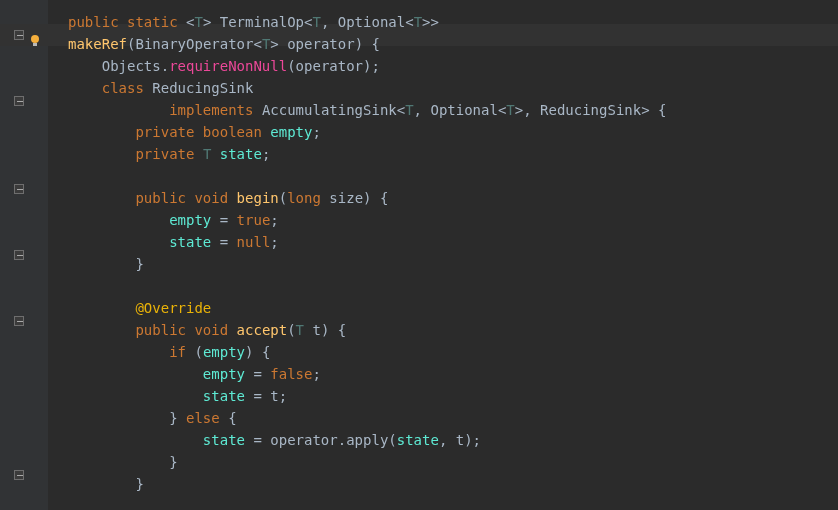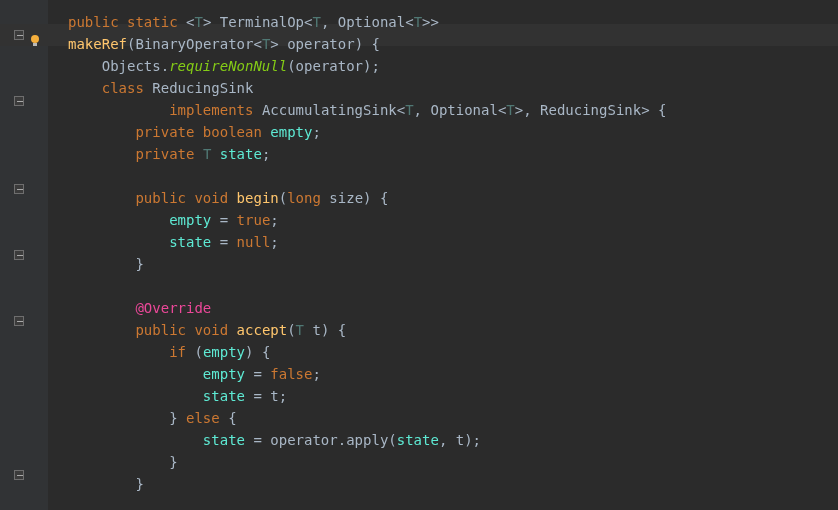--- a/index.html
+++ b/index.html
@@ -41,22 +41,22 @@
     position: absolute;
     left: 68px;
     top: 0;
     white-space: pre;
     margin-top: 11px;
   }
   .code .row { height: 22px; }
   .kw { color: #cc7832; }
   .type { color: #507874; }
   .method-decl { color: #ffc66d; }
-  .str-ital { color: #84cc16; font-style: italic; }
-  .ann { color: #ec4899; }
+  .str-ital { color: #ec4899; }
+  .ann { color: #eab308; }
   .ident { color: #a9b7c6; }
   .field { color: #5eead4; }
   .paren { color: #a9b7c6; }
   .bulb {
     position: absolute;
     left: 28px;
     top: 34px;
     width: 14px;
     height: 14px;
   }

